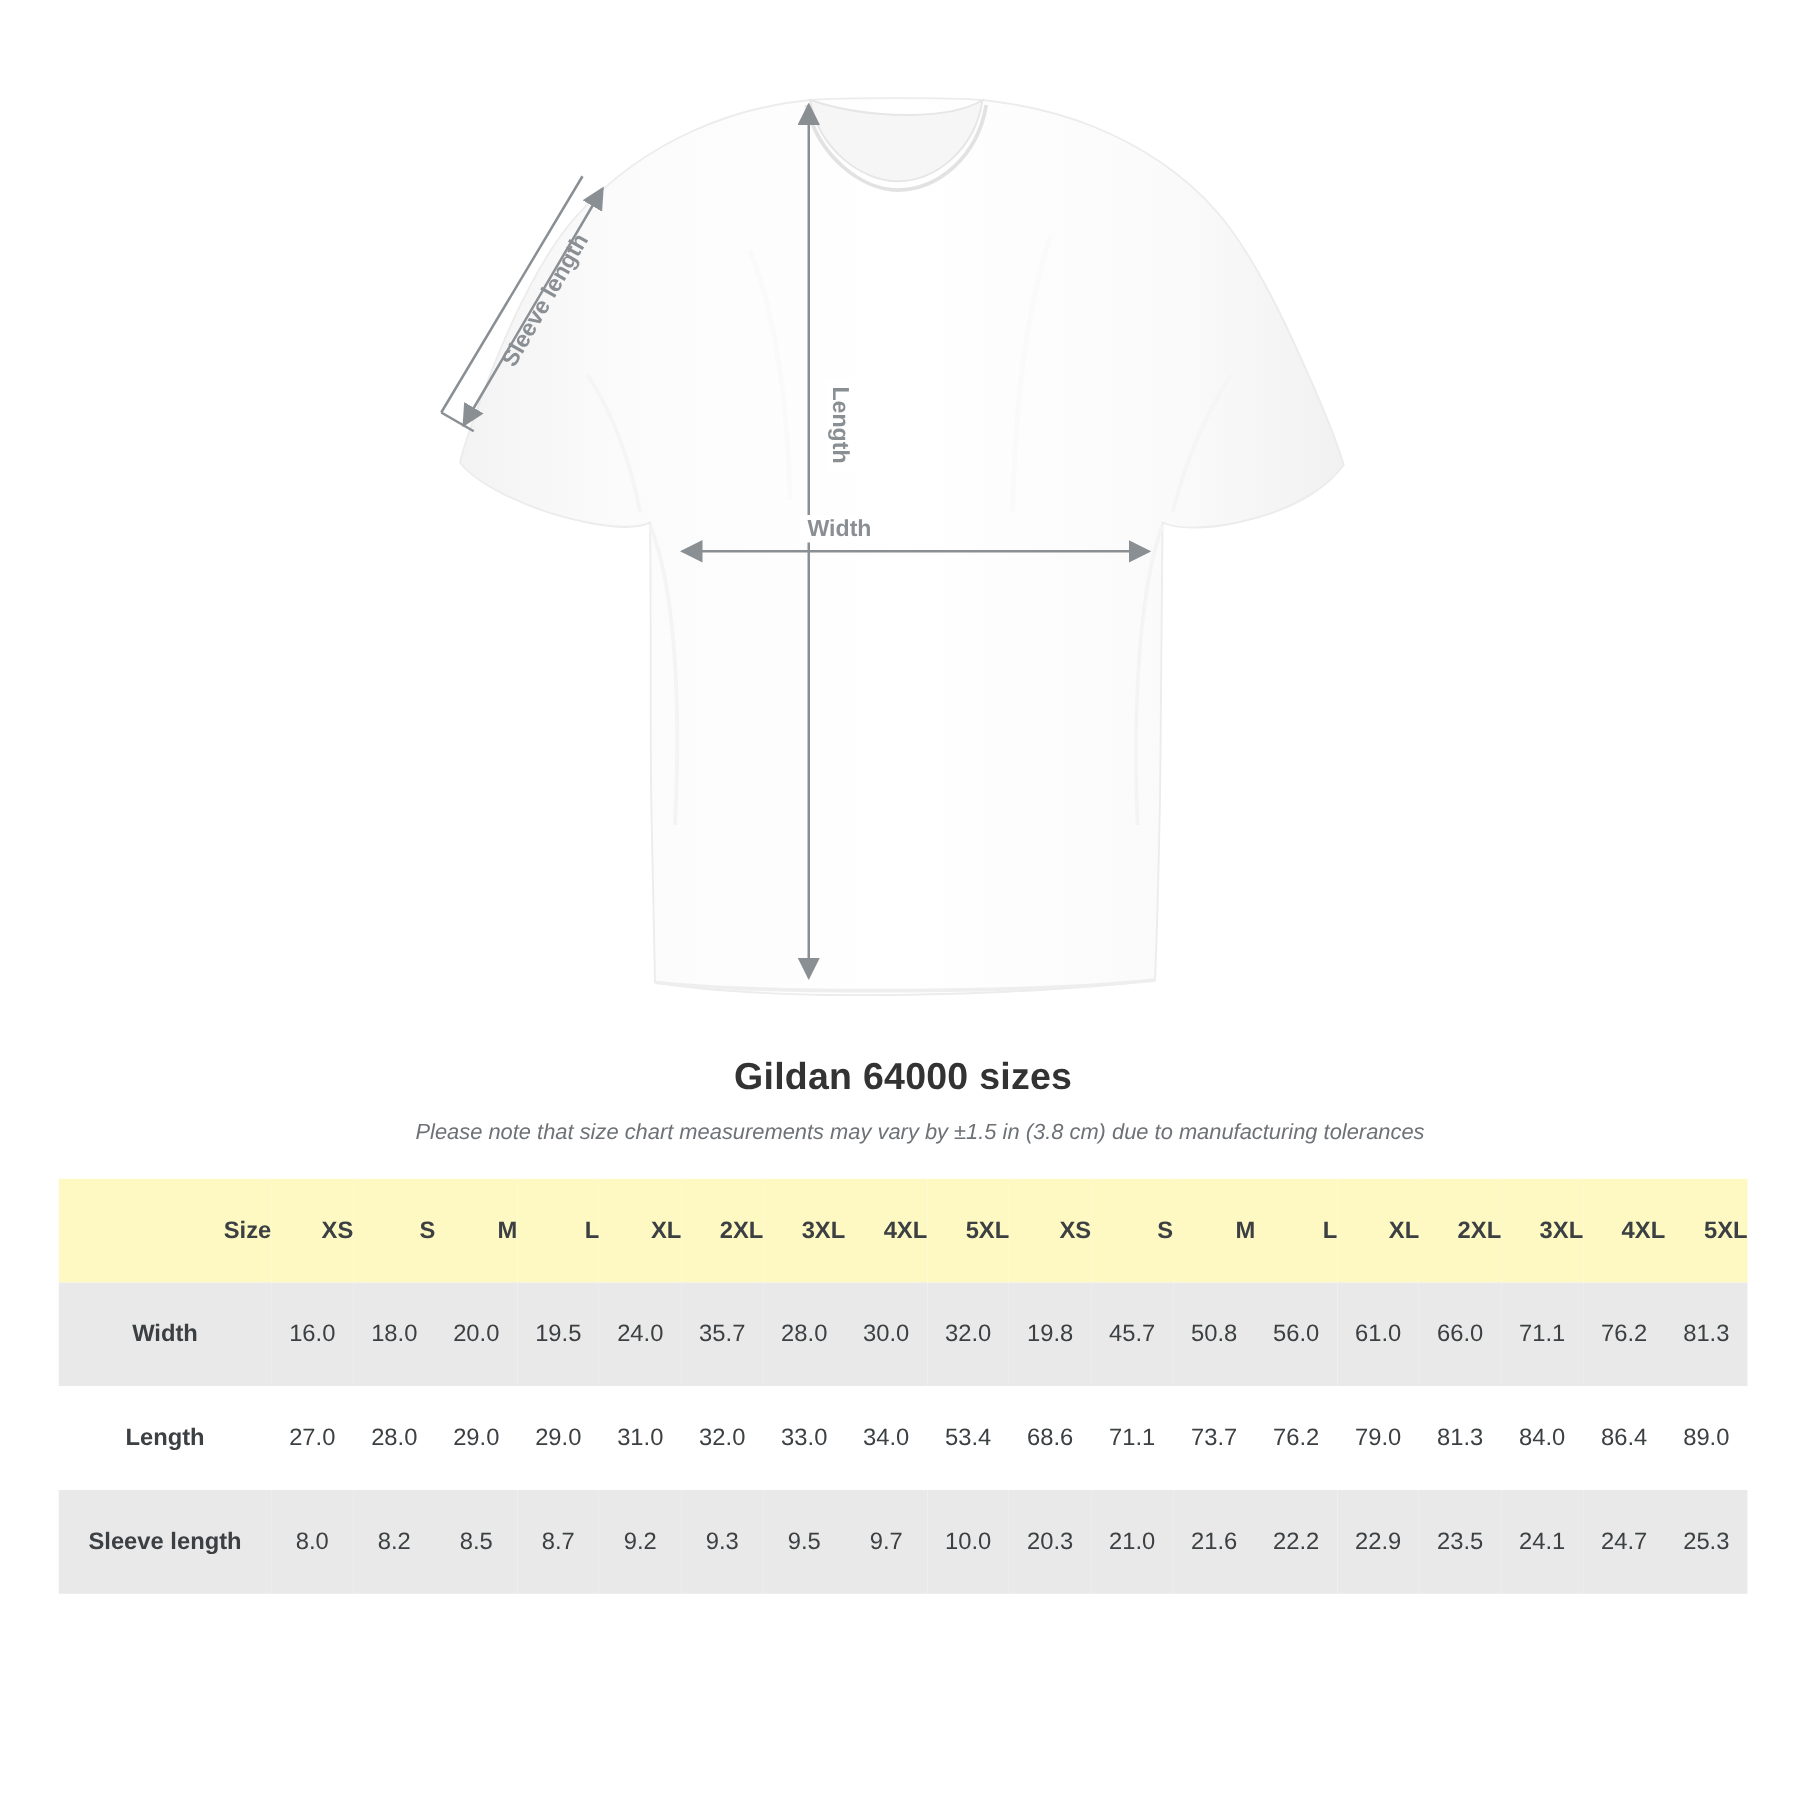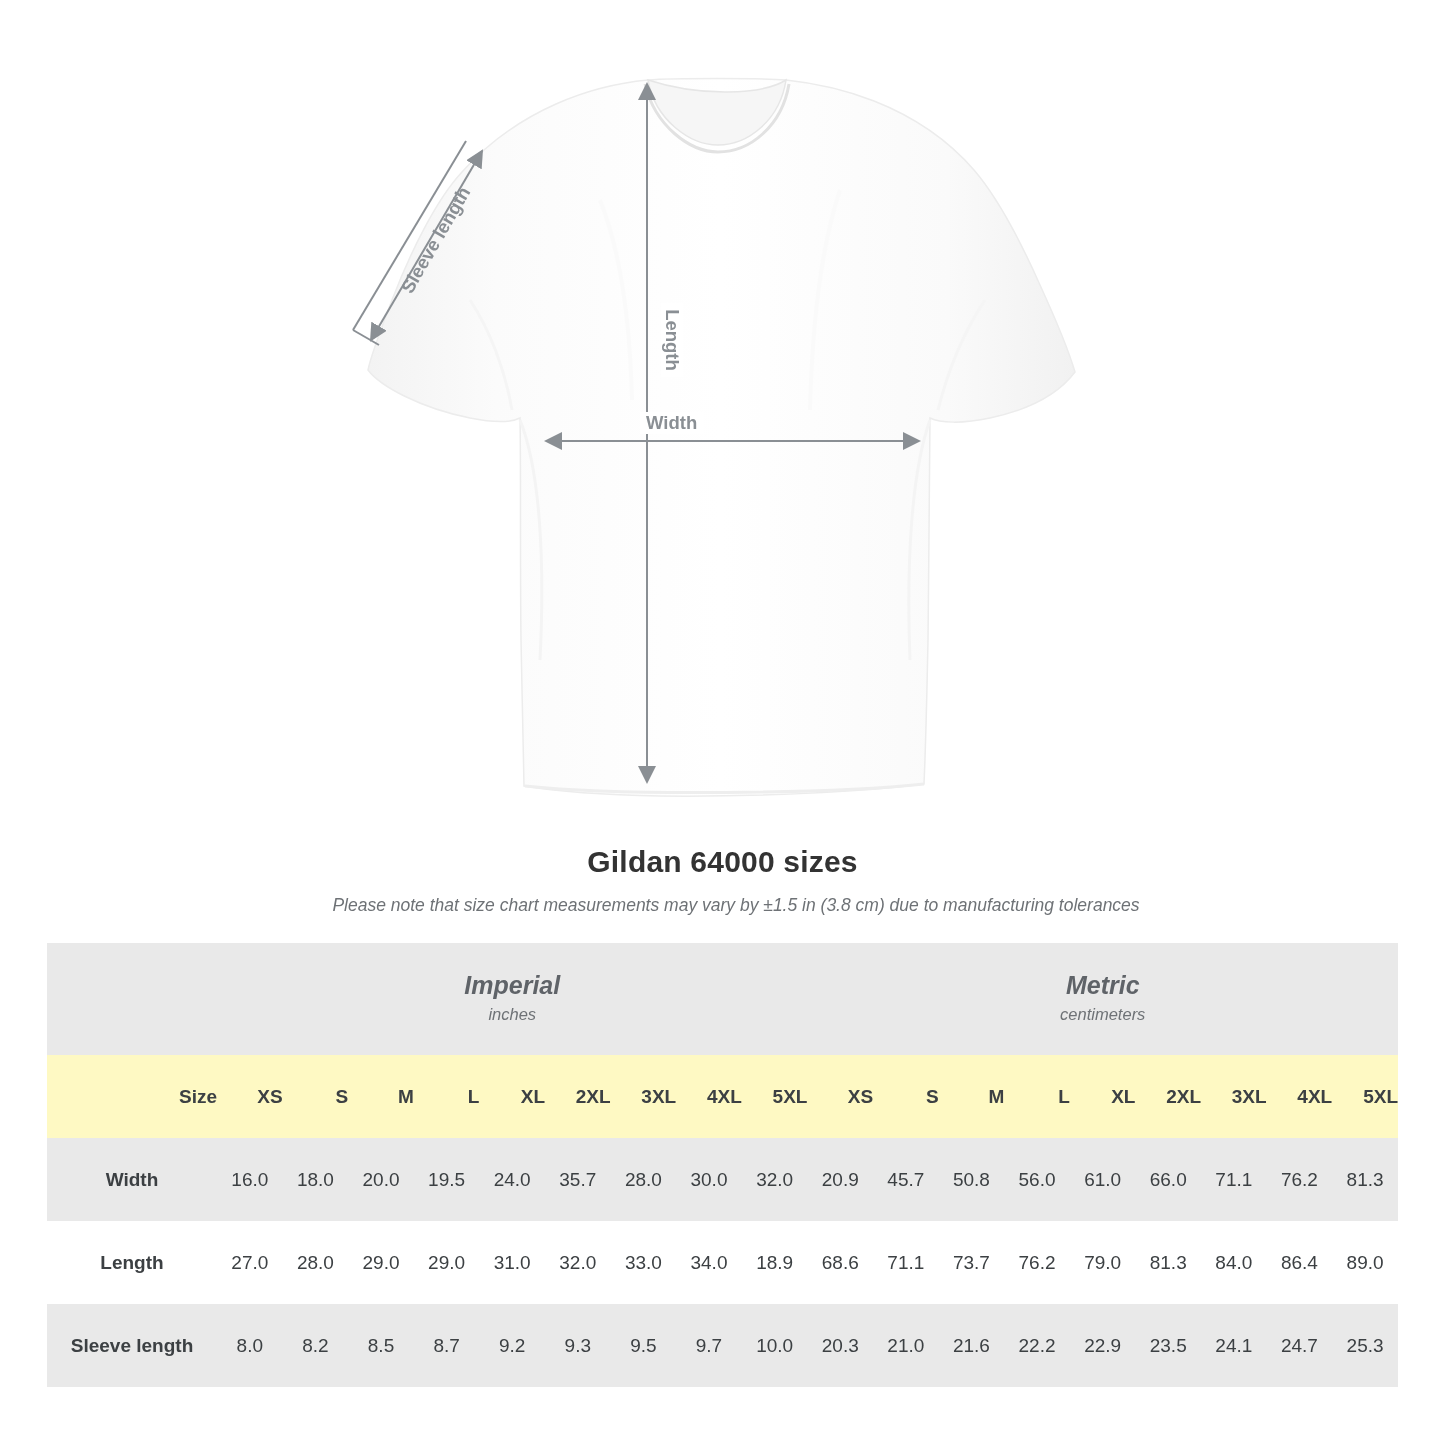--- a/index.html
+++ b/index.html
@@ -214,31 +214,20 @@
 
   <div class="table-wrap">
     <table class="size-table">
       <colgroup>
         <col style="width:170px">
         <col span="9" style="width:65.6px">
         <col span="9" style="width:65.6px">
       </colgroup>
       <tbody>
 
-        <tr>
-          <td class="corner-cell"></td>
-          <td class="unit-head" colspan="9">
-            <div class="unit-name">Imperial</div>
-            <div class="unit-sub">inches</div>
-          </td>
-          <td class="unit-head" colspan="9">
-            <div class="unit-name">Metric</div>
-            <div class="unit-sub">centimeters</div>
-          </td>
-        </tr>
 
         <tr class="row-head">
           <td class="rowlabel">Size</td>
           <td class="vcell">XS</td>
           <td class="vcell">S</td>
           <td class="vcell">M</td>
           <td class="vcell">L</td>
           <td class="vcell">XL</td>
           <td class="vcell">2XL</td>
           <td class="vcell">3XL</td>
@@ -259,42 +248,42 @@
           <td class="rowlabel">Width</td>
           <td class="vcell">16.0</td>
           <td class="vcell">18.0</td>
           <td class="vcell">20.0</td>
           <td class="vcell">19.5</td>
           <td class="vcell">24.0</td>
           <td class="vcell">35.7</td>
           <td class="vcell">28.0</td>
           <td class="vcell">30.0</td>
           <td class="vcell">32.0</td>
-          <td class="vcell">20.9</td>
+          <td class="vcell">19.8</td>
           <td class="vcell">45.7</td>
           <td class="vcell">50.8</td>
           <td class="vcell">56.0</td>
           <td class="vcell">61.0</td>
           <td class="vcell">66.0</td>
           <td class="vcell">71.1</td>
           <td class="vcell">76.2</td>
           <td class="vcell">81.3</td>
         </tr>
 
         <tr class="data-row plain">
           <td class="rowlabel">Length</td>
           <td class="vcell">27.0</td>
           <td class="vcell">28.0</td>
           <td class="vcell">29.0</td>
           <td class="vcell">29.0</td>
           <td class="vcell">31.0</td>
           <td class="vcell">32.0</td>
           <td class="vcell">33.0</td>
           <td class="vcell">34.0</td>
-          <td class="vcell">18.9</td>
+          <td class="vcell">53.4</td>
           <td class="vcell">68.6</td>
           <td class="vcell">71.1</td>
           <td class="vcell">73.7</td>
           <td class="vcell">76.2</td>
           <td class="vcell">79.0</td>
           <td class="vcell">81.3</td>
           <td class="vcell">84.0</td>
           <td class="vcell">86.4</td>
           <td class="vcell">89.0</td>
         </tr>

